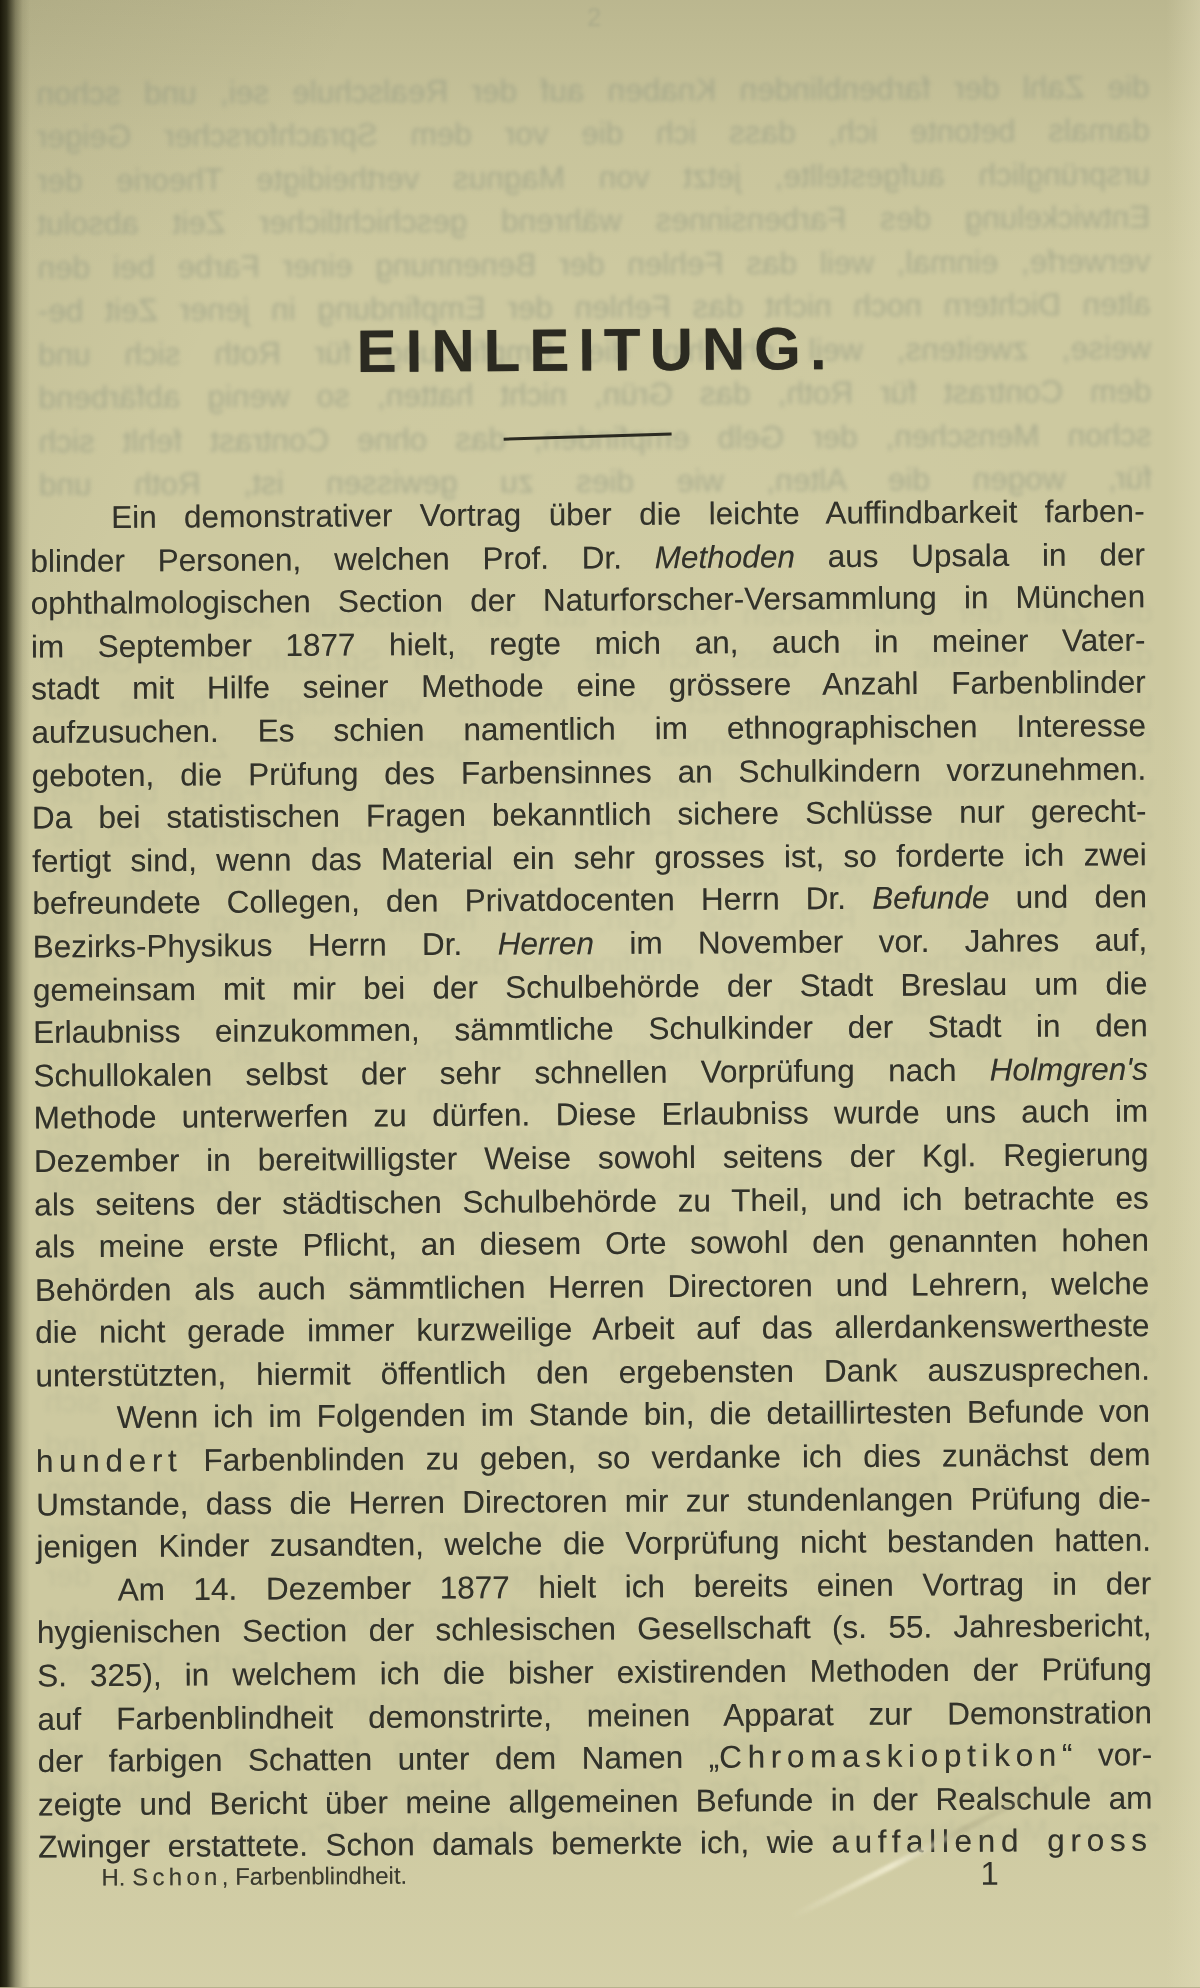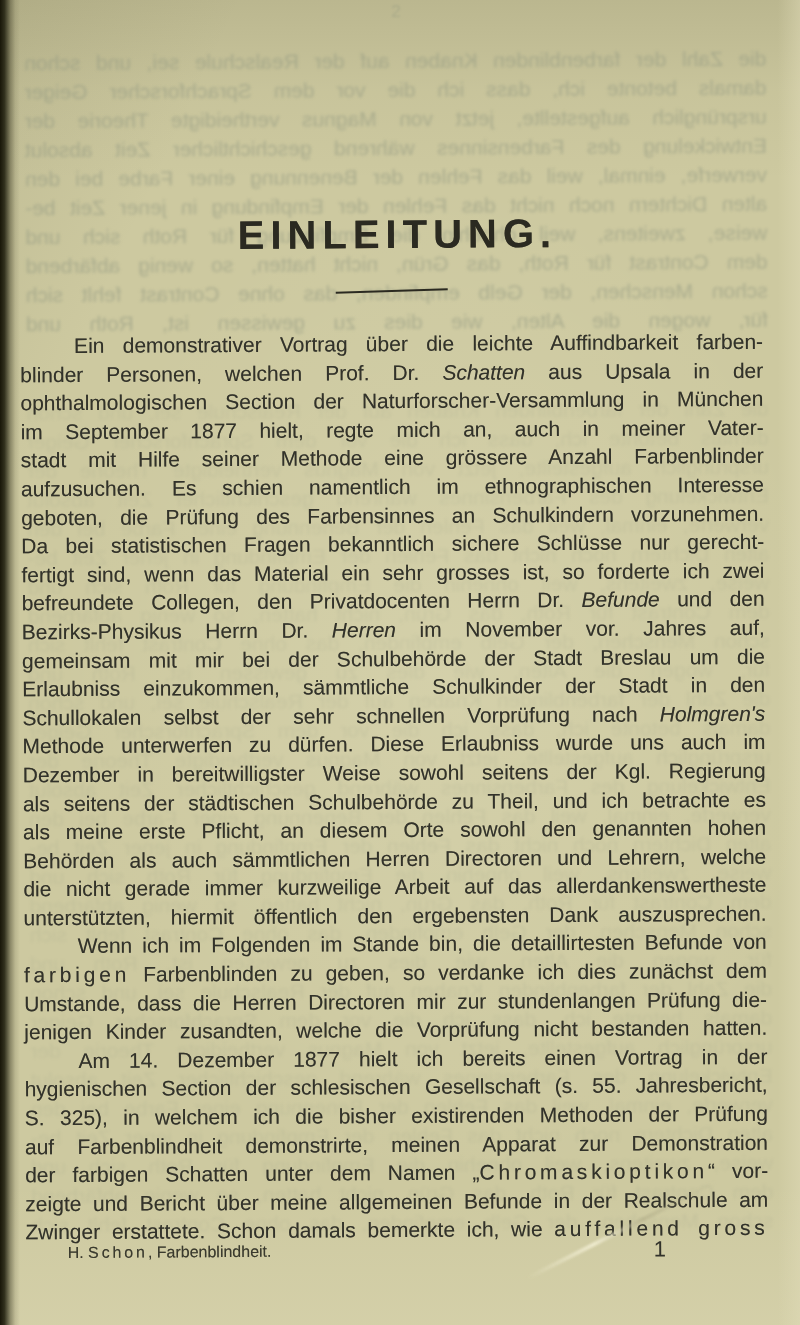--- a/index.html
+++ b/index.html
@@ -97,42 +97,42 @@
         <div class="line">weise, zweitens, weil ohnehin die Empfindung für Roth sich und</div>
         <div class="line">dem Contrast für Roth, das Grün, nicht hatten, so wenig abfärbend</div>
         <div class="line">schon Menschen, der Gelb empfinden, das ohne Contrast fehlt sich</div>
       </div>
 
     <div class="title">EINLEITUNG.</div>
     <div class="title-rule"></div>
 
     <div class="body-text" id="body-text">
         <div class="line indent"><span>Ein demonstrativer Vortrag über die leichte Auffindbarkeit farben-</span></div>
-        <div class="line"><span>blinder Personen, welchen Prof. Dr. </span><span class="it">Schatten</span><span> aus Upsala in der</span></div>
+        <div class="line"><span>blinder Personen, welchen Prof. Dr. </span><span class="it">Methoden</span><span> aus Upsala in der</span></div>
         <div class="line"><span>ophthalmologischen Section der Naturforscher-Versammlung in München</span></div>
         <div class="line"><span>im September 1877 hielt, regte mich an, auch in meiner Vater-</span></div>
         <div class="line"><span>stadt mit Hilfe seiner Methode eine grössere Anzahl Farbenblinder</span></div>
         <div class="line"><span>aufzusuchen. Es schien namentlich im ethnographischen Interesse</span></div>
         <div class="line"><span>geboten, die Prüfung des Farbensinnes an Schulkindern vorzunehmen.</span></div>
         <div class="line"><span>Da bei statistischen Fragen bekanntlich sichere Schlüsse nur gerecht-</span></div>
         <div class="line"><span>fertigt sind, wenn das Material ein sehr grosses ist, so forderte ich zwei</span></div>
         <div class="line"><span>befreundete Collegen, den Privatdocenten Herrn Dr. </span><span class="it">Befunde</span><span> und den</span></div>
         <div class="line"><span>Bezirks-Physikus Herrn Dr. </span><span class="it">Herren</span><span> im November vor. Jahres auf,</span></div>
         <div class="line"><span>gemeinsam mit mir bei der Schulbehörde der Stadt Breslau um die</span></div>
         <div class="line"><span>Erlaubniss einzukommen, sämmtliche Schulkinder der Stadt in den</span></div>
         <div class="line"><span>Schullokalen selbst der sehr schnellen Vorprüfung nach </span><span class="it">Holmgren's</span></div>
         <div class="line"><span>Methode unterwerfen zu dürfen. Diese Erlaubniss wurde uns auch im</span></div>
         <div class="line"><span>Dezember in bereitwilligster Weise sowohl seitens der Kgl. Regierung</span></div>
         <div class="line"><span>als seitens der städtischen Schulbehörde zu Theil, und ich betrachte es</span></div>
         <div class="line"><span>als meine erste Pflicht, an diesem Orte sowohl den genannten hohen</span></div>
         <div class="line"><span>Behörden als auch sämmtlichen Herren Directoren und Lehrern, welche</span></div>
         <div class="line"><span>die nicht gerade immer kurzweilige Arbeit auf das allerdankenswertheste</span></div>
         <div class="line"><span>unterstützten, hiermit öffentlich den ergebensten Dank auszusprechen.</span></div>
         <div class="line indent"><span>Wenn ich im Folgenden im Stande bin, die detaillirtesten Befunde von</span></div>
-        <div class="line"><span class="sp">farbigen</span><span> Farbenblinden zu geben, so verdanke ich dies zunächst dem</span></div>
+        <div class="line"><span class="sp">hundert</span><span> Farbenblinden zu geben, so verdanke ich dies zunächst dem</span></div>
         <div class="line"><span>Umstande, dass die Herren Directoren mir zur stundenlangen Prüfung die-</span></div>
         <div class="line"><span>jenigen Kinder zusandten, welche die Vorprüfung nicht bestanden hatten.</span></div>
         <div class="line indent"><span>Am 14. Dezember 1877 hielt ich bereits einen Vortrag in der</span></div>
         <div class="line"><span>hygienischen Section der schlesischen Gesellschaft (s. 55. Jahresbericht,</span></div>
         <div class="line"><span>S. 325), in welchem ich die bisher existirenden Methoden der Prüfung</span></div>
         <div class="line"><span>auf Farbenblindheit demonstrirte, meinen Apparat zur Demonstration</span></div>
         <div class="line"><span>der farbigen Schatten unter dem Namen „</span><span class="sp">Chromaskioptikon</span><span>“ vor-</span></div>
         <div class="line"><span>zeigte und Bericht über meine allgemeinen Befunde in der Realschule am</span></div>
         <div class="line"><span>Zwinger erstattete. Schon damals bemerkte ich, wie </span><span class="sp">auffallend gross</span></div>
       </div>

